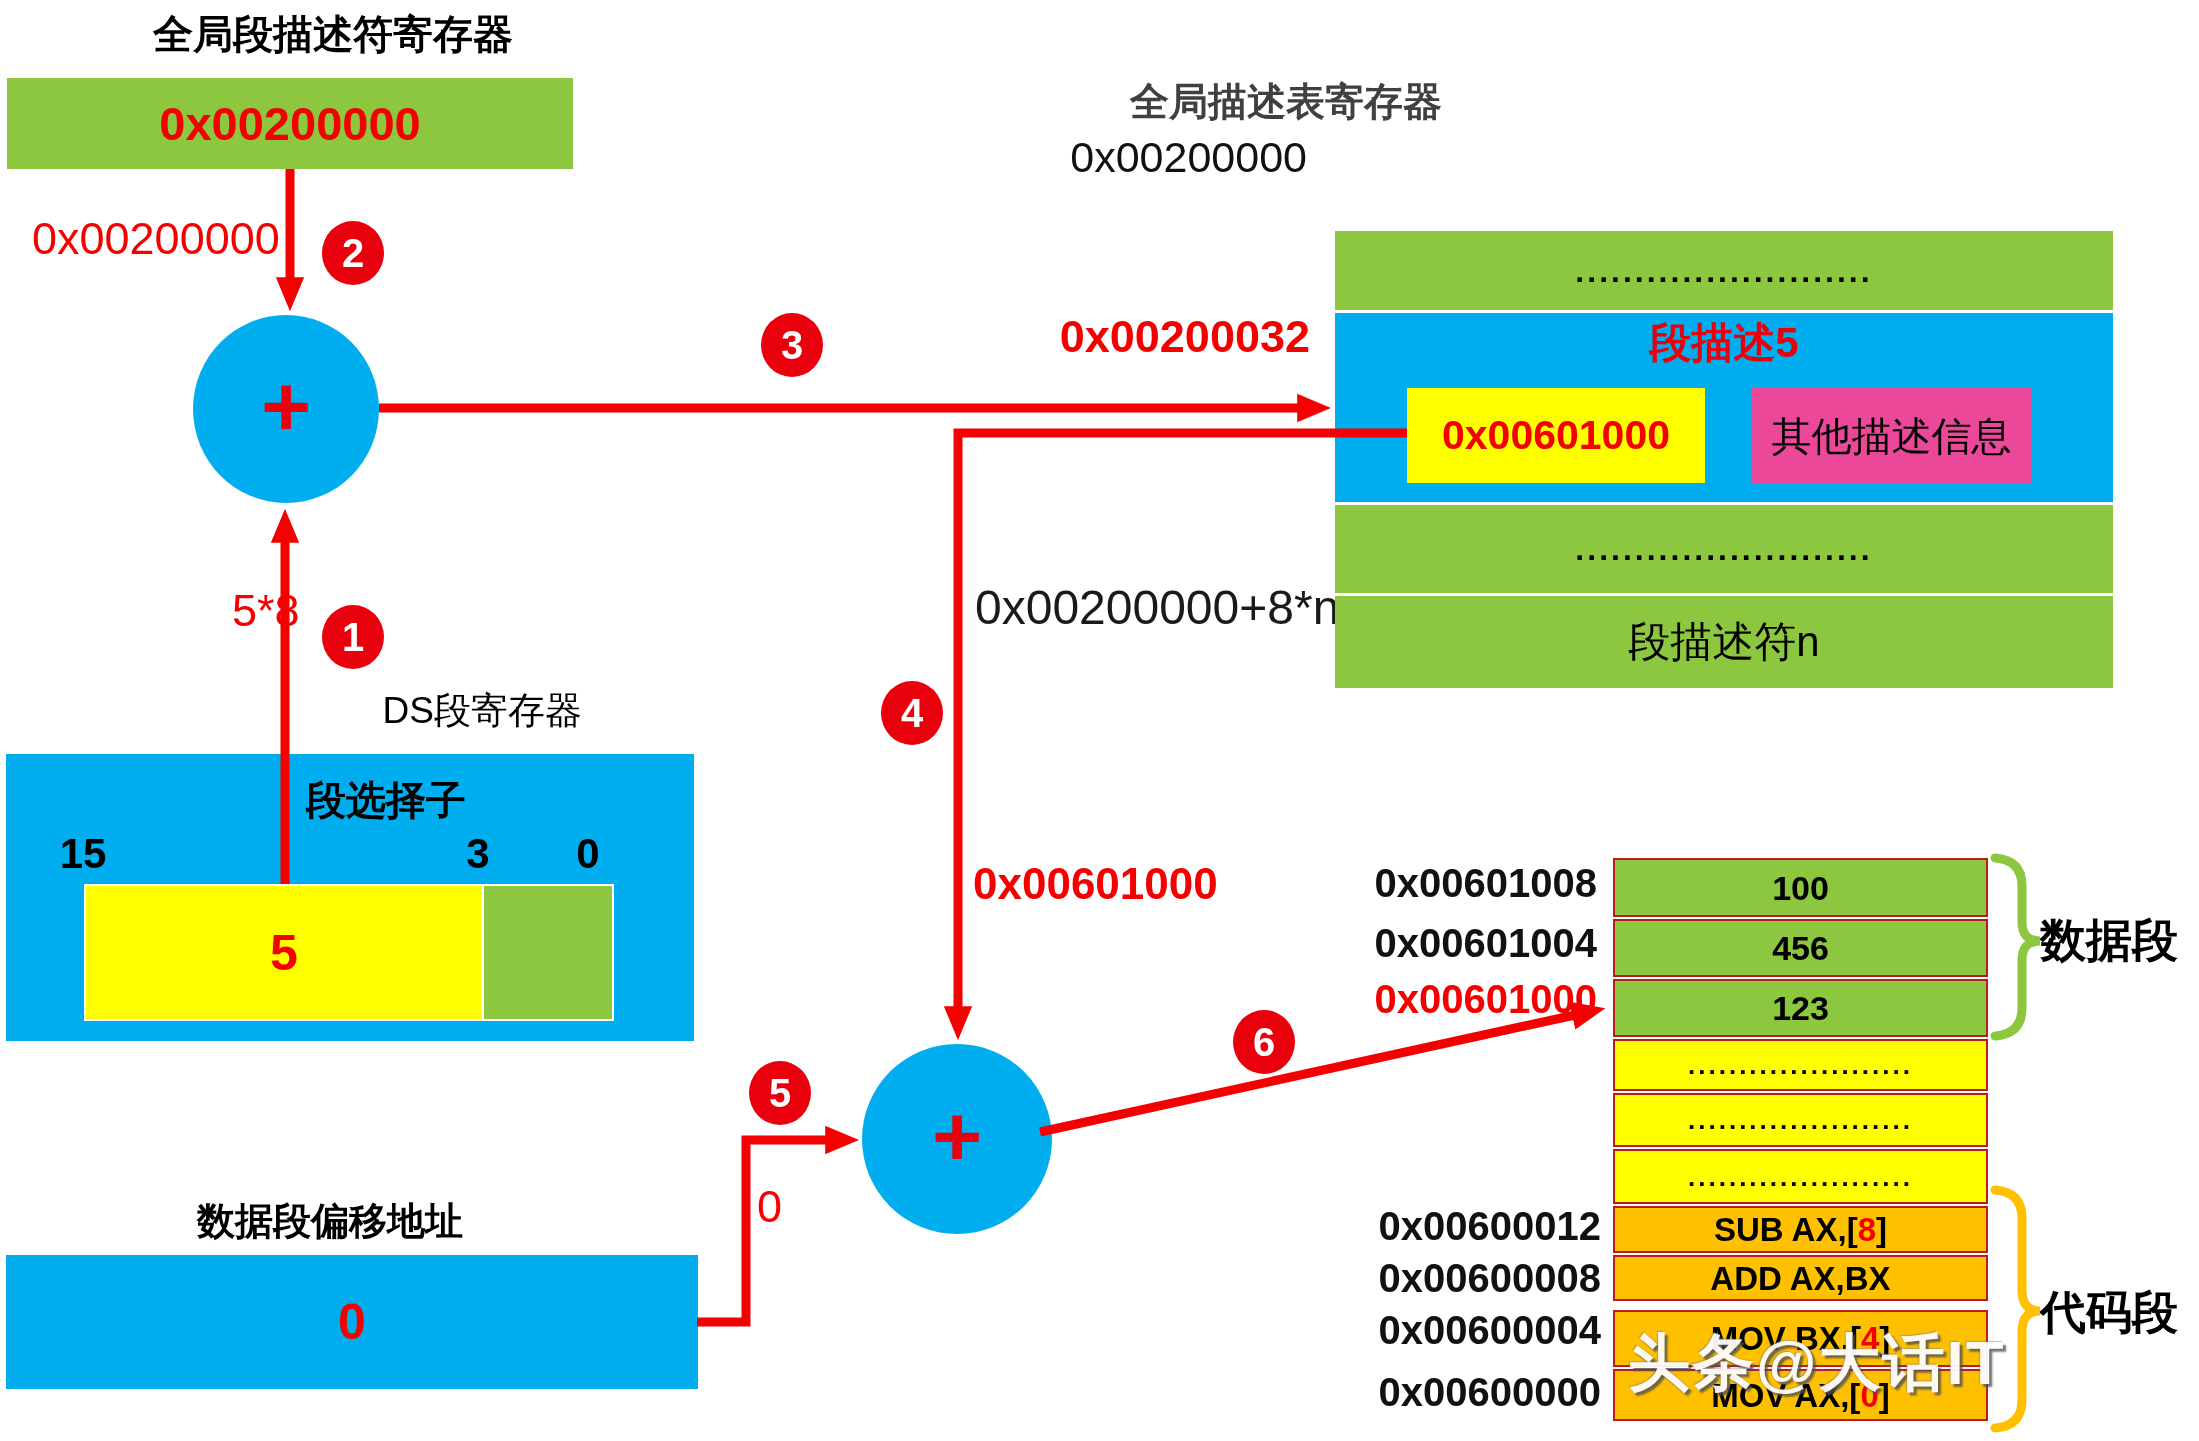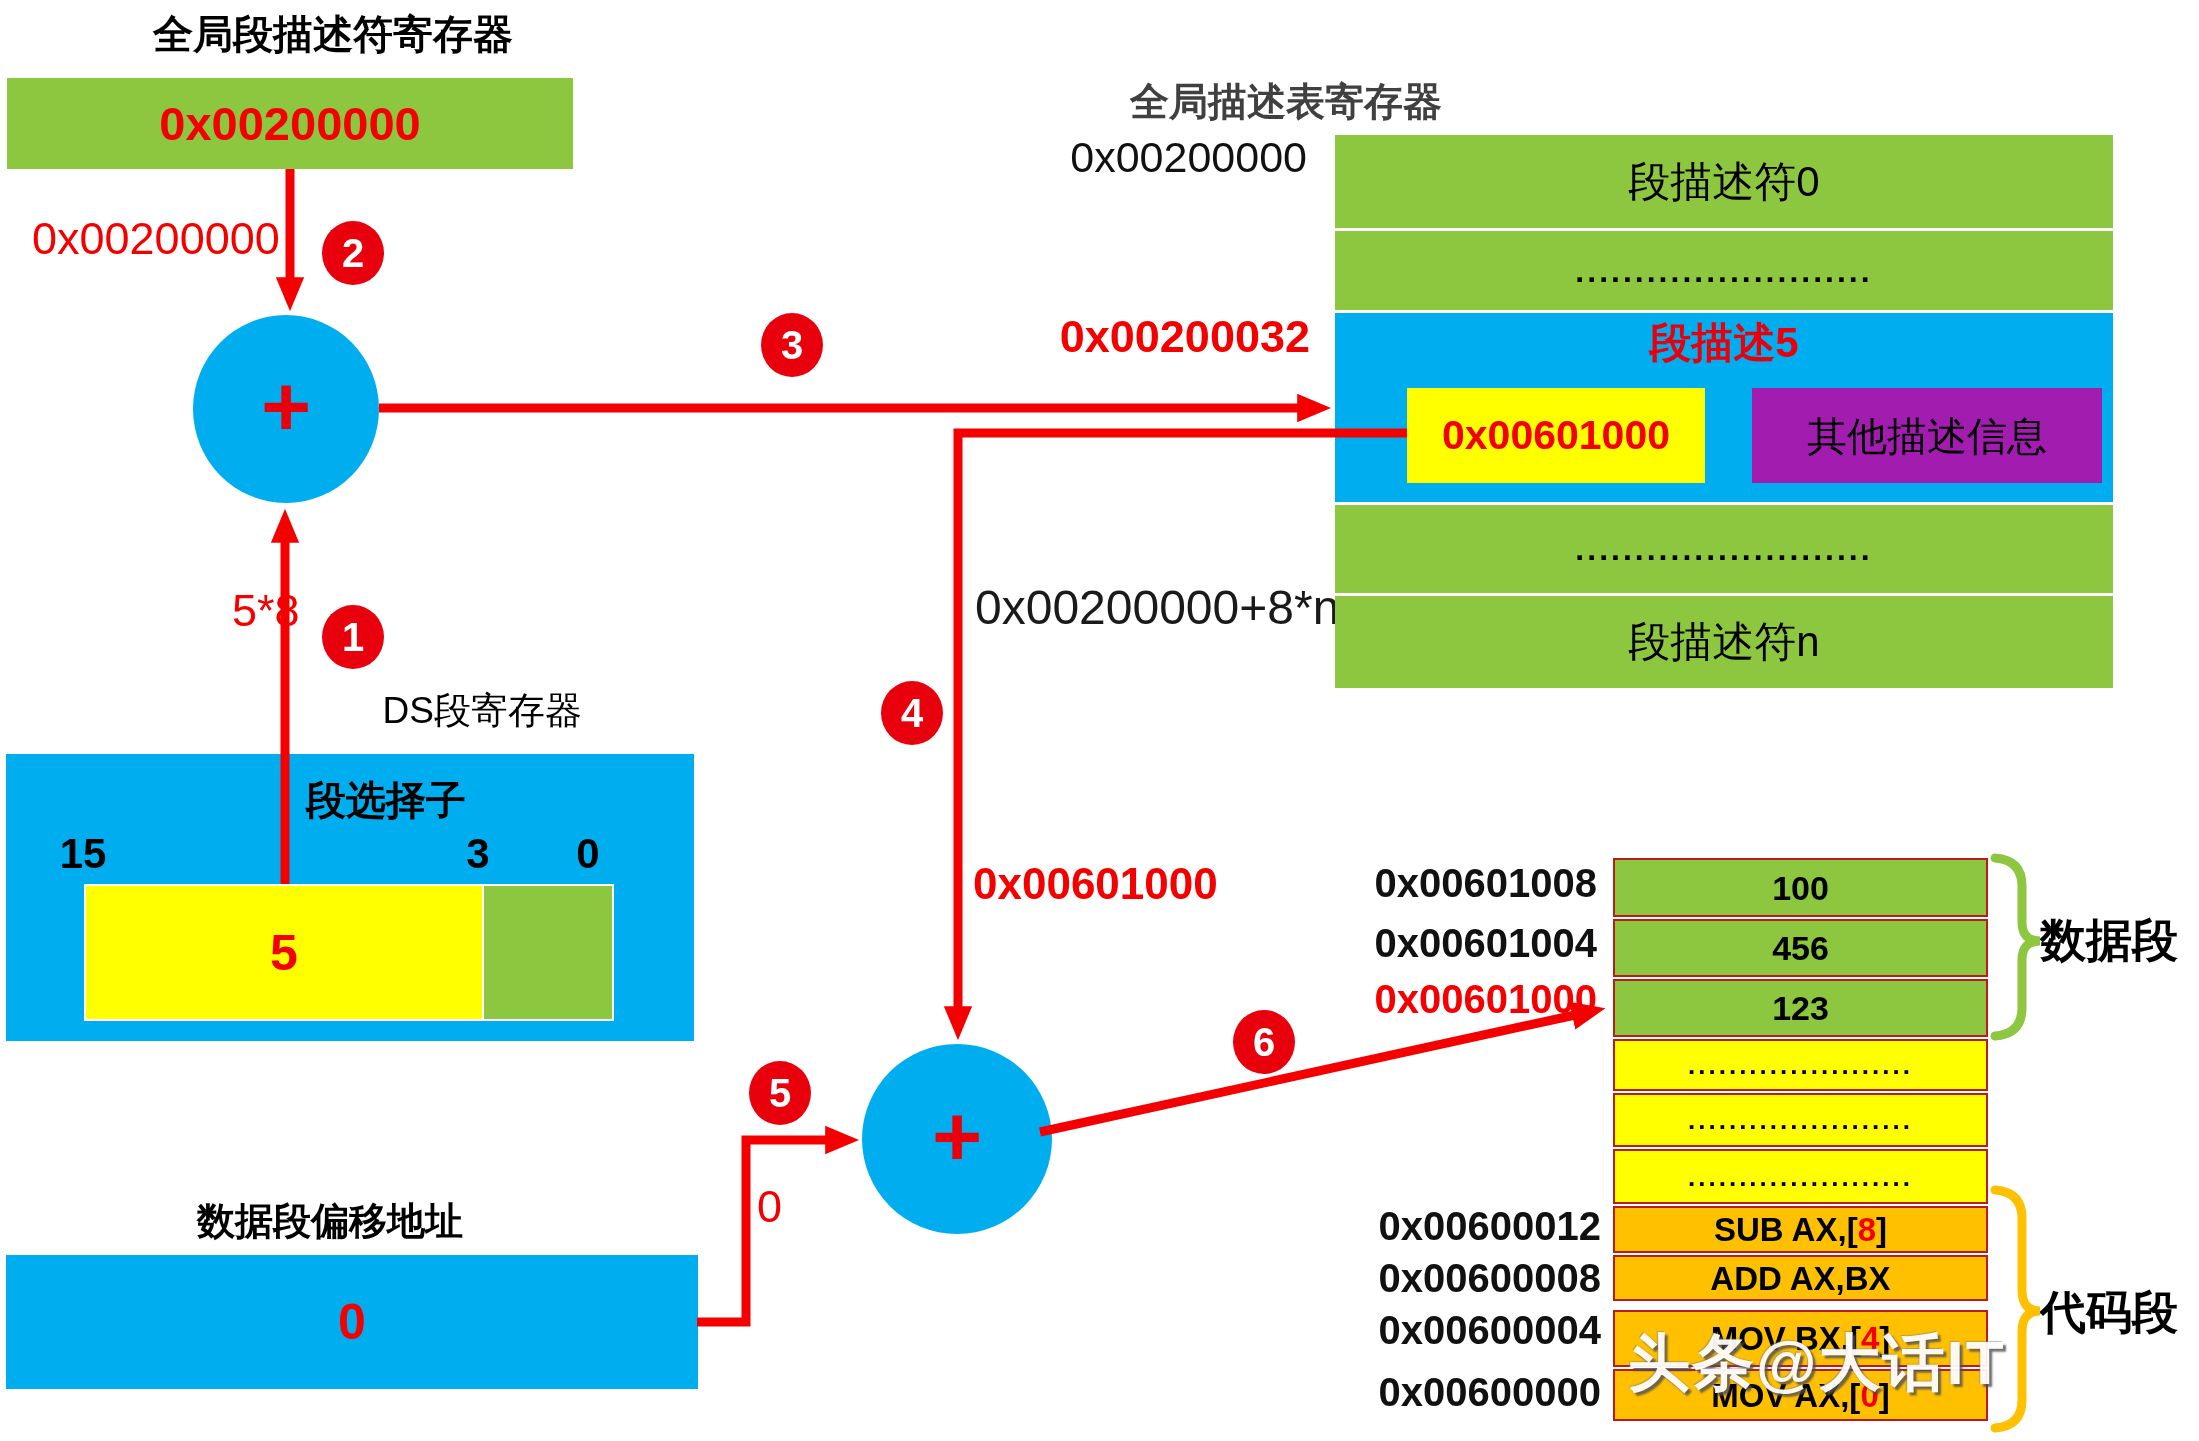--- a/index.html
+++ b/index.html
@@ -55,21 +55,21 @@
   .gdt-r1{top:135px;height:93px;}
   .gdt-r2{top:231px;height:79px;}
   .gdt-r3{top:313px;height:189px;background:#00aeef;}
   .gdt-r4{top:505px;height:88px;}
   .gdt-r5{top:596px;height:92px;}
   .gdt-row-label{font-size:42px;color:#000;}
   .gdt-dots{font-size:32px;font-weight:bold;color:#000;letter-spacing:3px;}
   .gdt-r3-title{left:1335px;top:322px;width:778px;font-size:42px;font-weight:bold;color:#e8000d;text-align:center;}
   .gdt-base-box{left:1407px;top:388px;width:298px;height:95px;background:#ffff00;}
   .gdt-base-box span{font-size:41px;font-weight:bold;color:#f40000;}
-  .gdt-info-box{left:1752px;top:388px;width:350px;height:95px;background:#a21caf;}
+  .gdt-info-box{left:1752px;top:388px;width:279px;height:95px;background:#ec4899;}
   .gdt-info-box span{font-size:40px;color:#000;}
 
   
   .mem-row{left:1613px;width:375px;border:2px solid #b91c1c;box-sizing:border-box;}
   .mem-green{background:#8dc63f;}
   .mem-yellow{background:#ffff00;}
   .mem-orange{background:#ffc000;}
   .mem-val{font-size:34px;font-weight:bold;color:#000;}
   .mem-dots{font-size:26px;font-weight:bold;color:#000;letter-spacing:3px;}
   .mem-code{font-size:33px;font-weight:bold;color:#000;white-space:pre;}
@@ -136,23 +136,20 @@
     <span>+</span>
   </div>
 
   <div class="abs lbl-gdt-index">0x00200000+8*n</div>
   <div class="abs lbl-step4">0x00601000</div>
 
   <div class="abs t-gdt">全局描述表寄存器</div>
   <div class="abs lbl-gdt-base">0x00200000</div>
   <div class="abs lbl-gdt-sel">0x00200032</div>
 
-  <div class="abs ctr gdt-row gdt-r1">
-    <span class="gdt-row-label">段描述符0</span>
-  </div>
   <div class="abs ctr gdt-row gdt-r2">
     <span class="gdt-dots">.........................</span>
   </div>
   <div class="abs gdt-row gdt-r3"></div>
   <div class="abs gdt-r3-title">段描述5</div>
   <div class="abs ctr gdt-base-box">
     <span>0x00601000</span>
   </div>
   <div class="abs ctr gdt-info-box">
     <span>其他描述信息</span>

